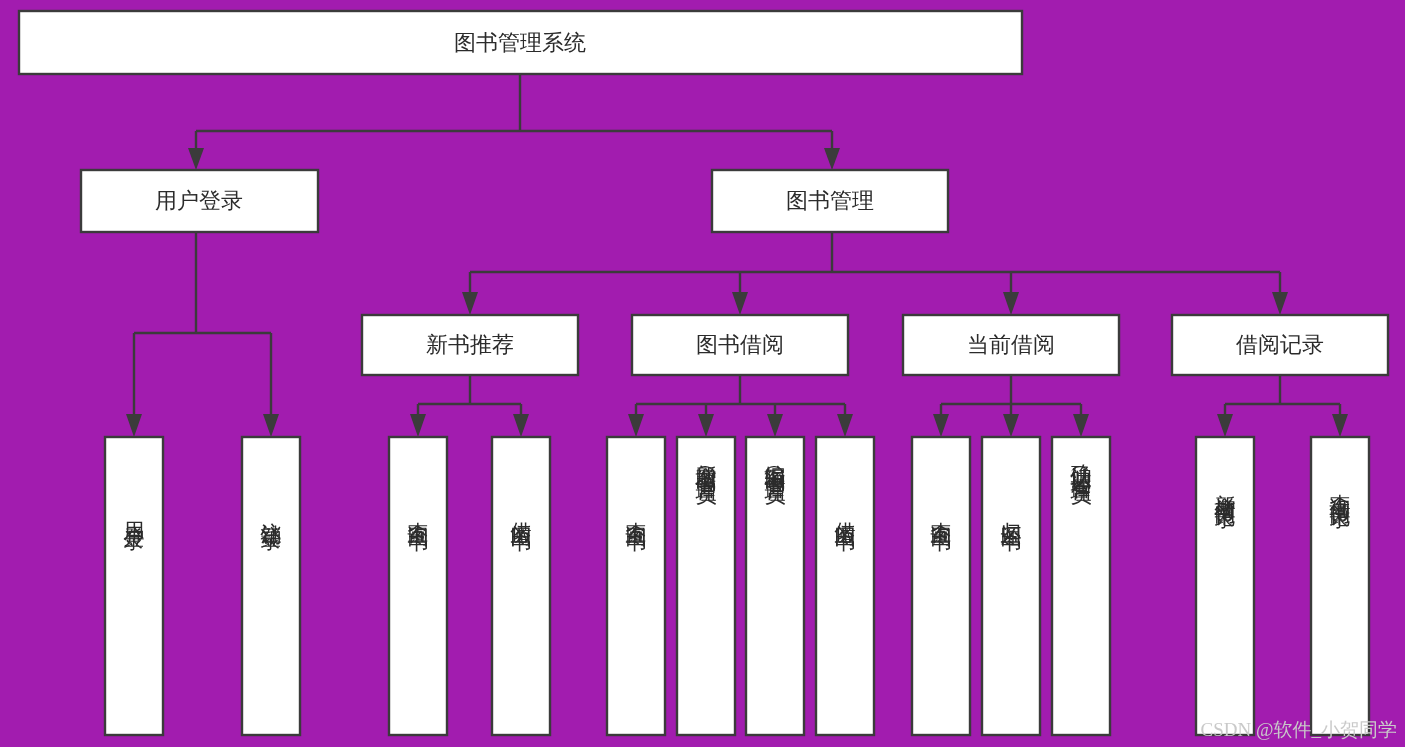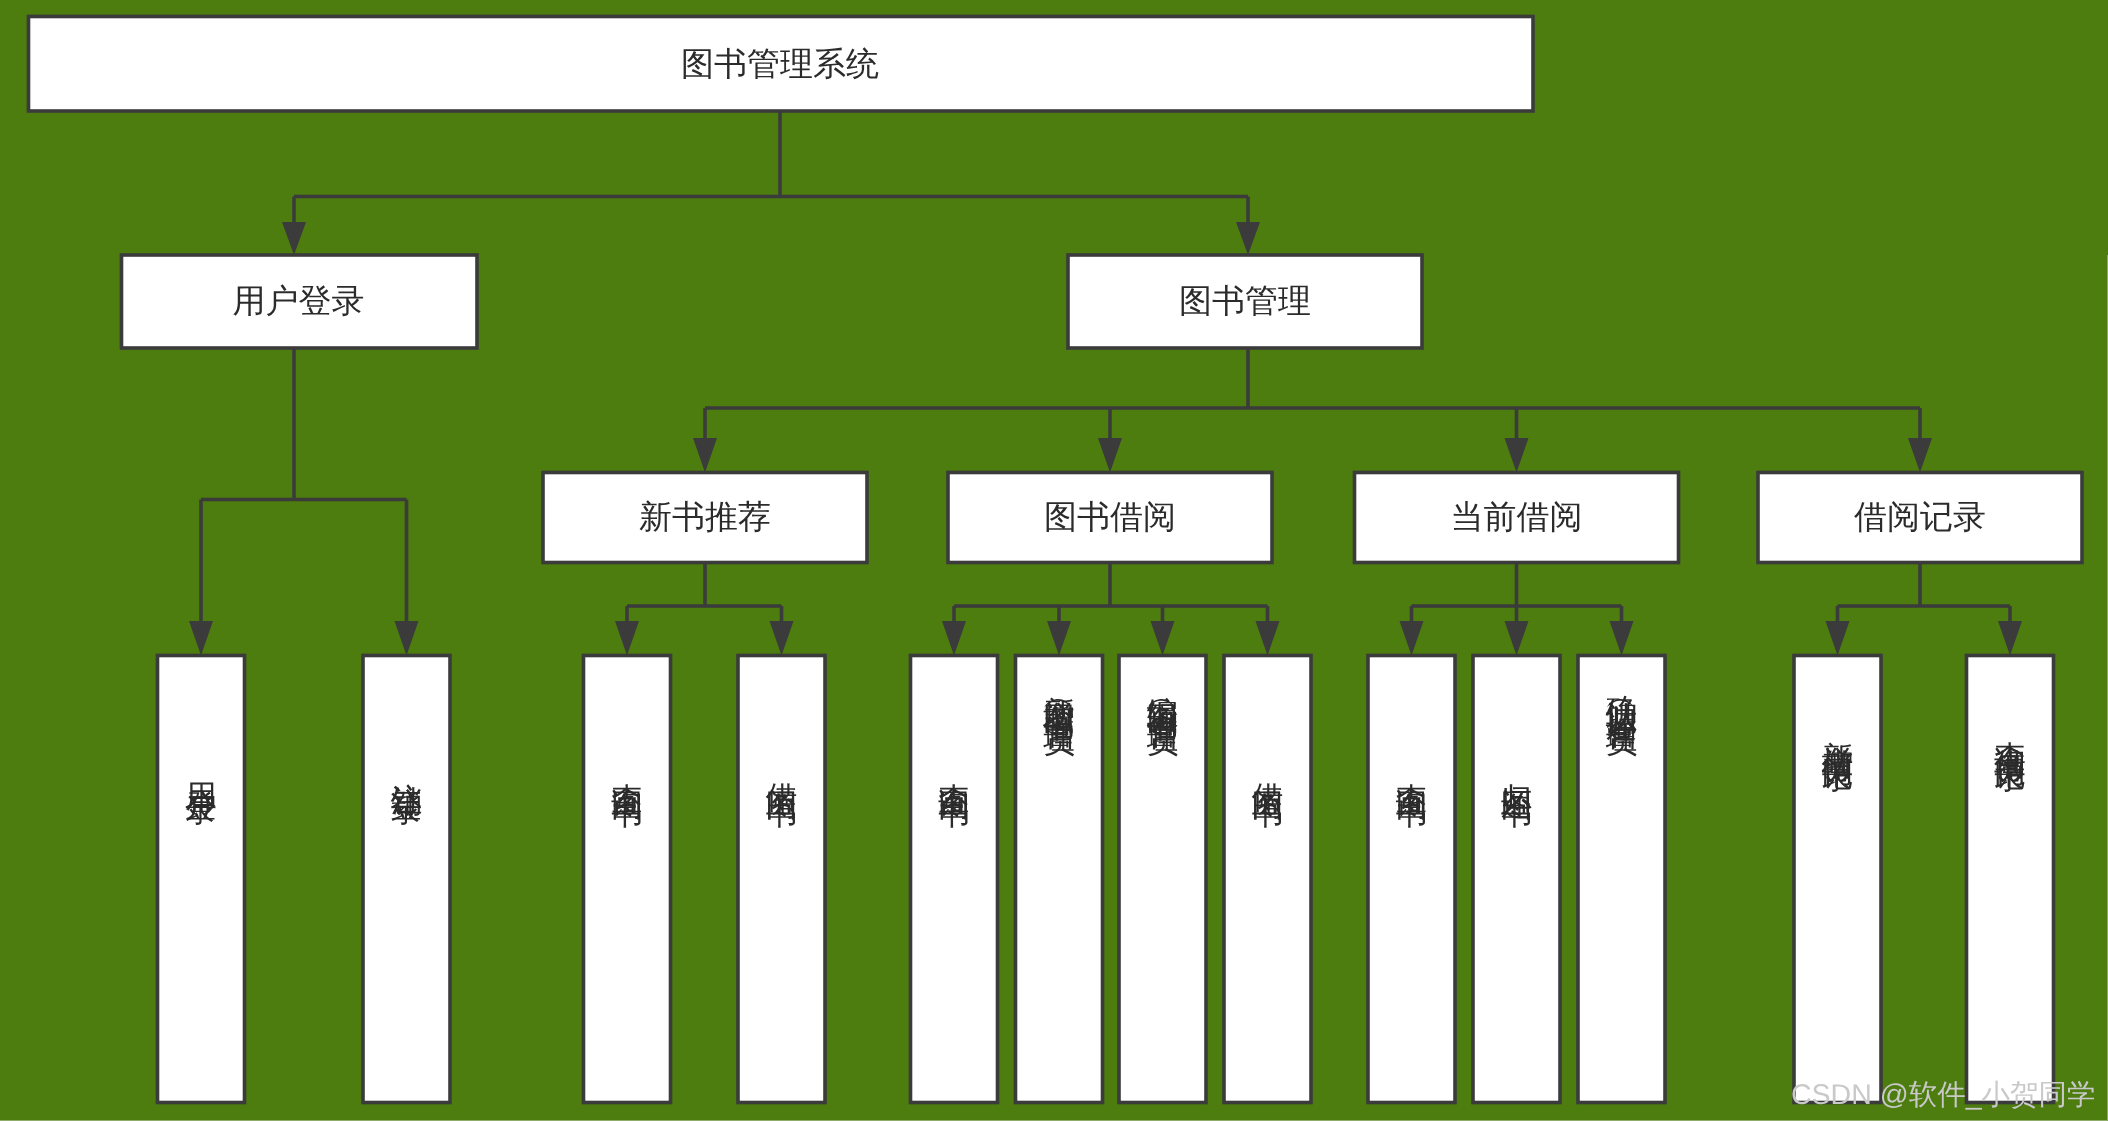--- a/index.html
+++ b/index.html
@@ -10,21 +10,21 @@
   body {
     width: 1405px;
     height: 747px;
     font-family: "DejaVu Sans", "Liberation Sans", sans-serif;
     overflow: hidden;
   }
   #diagram-root {
     position: relative;
     width: 1405px;
     height: 747px;
-    background: #4d7c0f;
+    background: #a21caf;
   }
   svg.diagram {
     position: absolute;
     left: 0;
     top: 0;
     width: 1405px;
     height: 747px;
     display: block;
   }
   .node-box {
@@ -54,21 +54,21 @@
     stroke-linecap: butt;
   }
   .arrow-head {
     fill: #3b3b3b;
     stroke: none;
   }
   .watermark {
     position: absolute;
     right: 8px;
     bottom: 4px;
-    font-family: Liberation Sans, sans-serif;
+    font-family: Liberation Serif, serif;
     font-size: 19px;
     color: #c9c9c9;
     white-space: nowrap;
     pointer-events: none;
   }
 </style>
 </head>
 <body>
 
 <div id="diagram-root">

